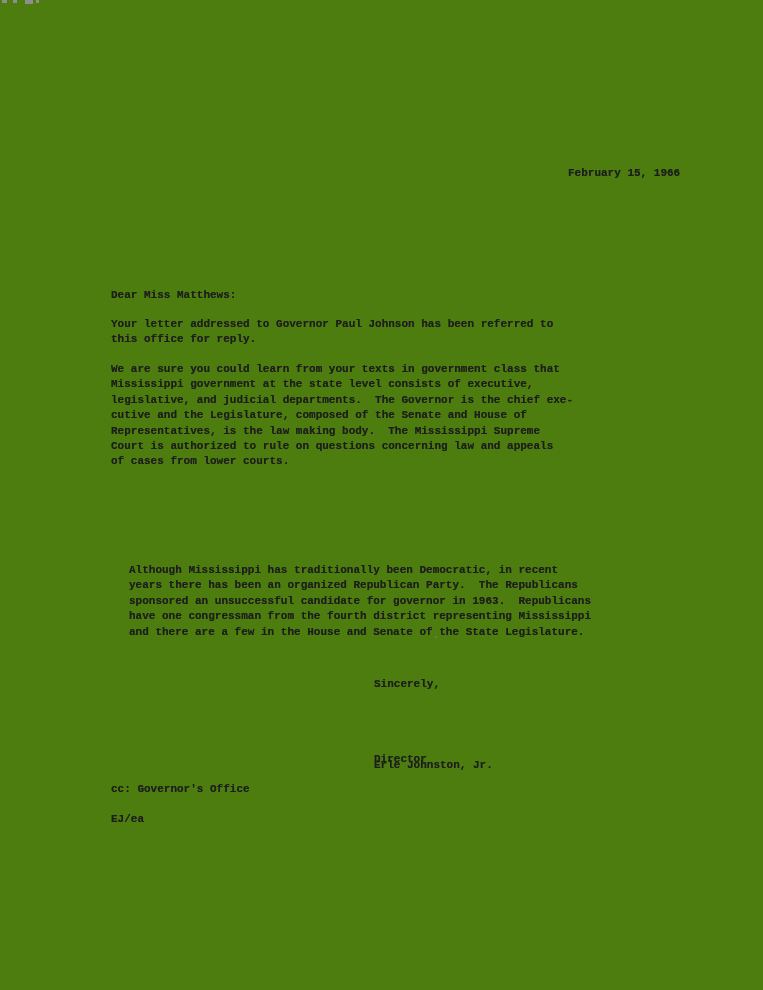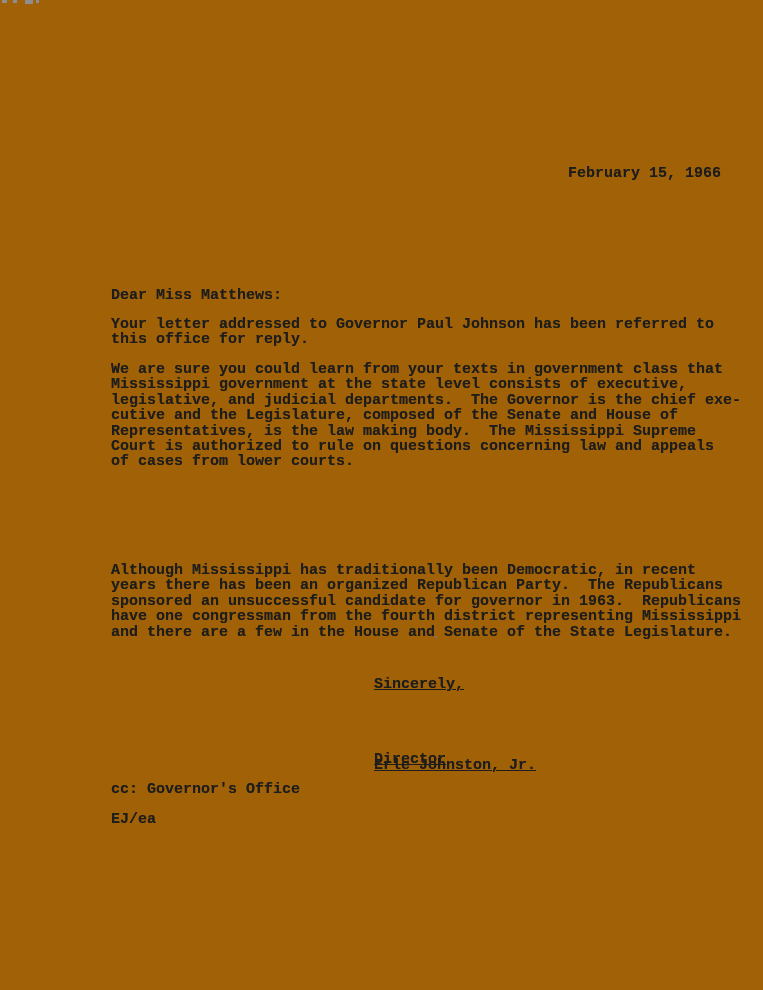--- a/index.html
+++ b/index.html
@@ -4,45 +4,45 @@
 <style>
   html, body {
     margin: 0;
     padding: 0;
     background: #ffffff;
   }
   .page {
     position: relative;
     width: 763px;
     height: 990px;
-    background: #a16207;
+    background: #4d7c0f;
     overflow: hidden;
     font-family: "Liberation Mono", "DejaVu Sans Mono", monospace;
-    font-size: 15px;
+    font-size: 11px;
     line-height: 15.4px;
     font-weight: 700;
     color: #1d1d1d;
   }
   .block {
     position: absolute;
     white-space: pre;
     text-shadow: 0 0 0.6px rgba(20, 20, 20, 0.55);
   }
   
   .lm { left: 111px; }
   
-  .ci { left: 374px; text-decoration: underline; }
+  .ci { left: 374px; }
 
   .date-line      { top: 166px; left: 568px; }
   .recipient      { top: 215px; }
   .salutation     { top: 288px; }
   .para-1         { top: 317px; }
   .para-2         { top: 362px; }
   .para-3         { top: 484px; }
-  .para-4         { top: 563px; }
+  .para-4         { top: 563px; margin-left: 18px; }
   .para-5         { top: 652px; }
   .closing        { top: 677px; }
   .sig-name       { top: 758px; }
   .sig-title      { top: 752px; }
   .cc-line        { top: 782px; }
   .initials       { top: 812px; }
 
   .scan-dash {
     position: absolute;
     top: 0;

